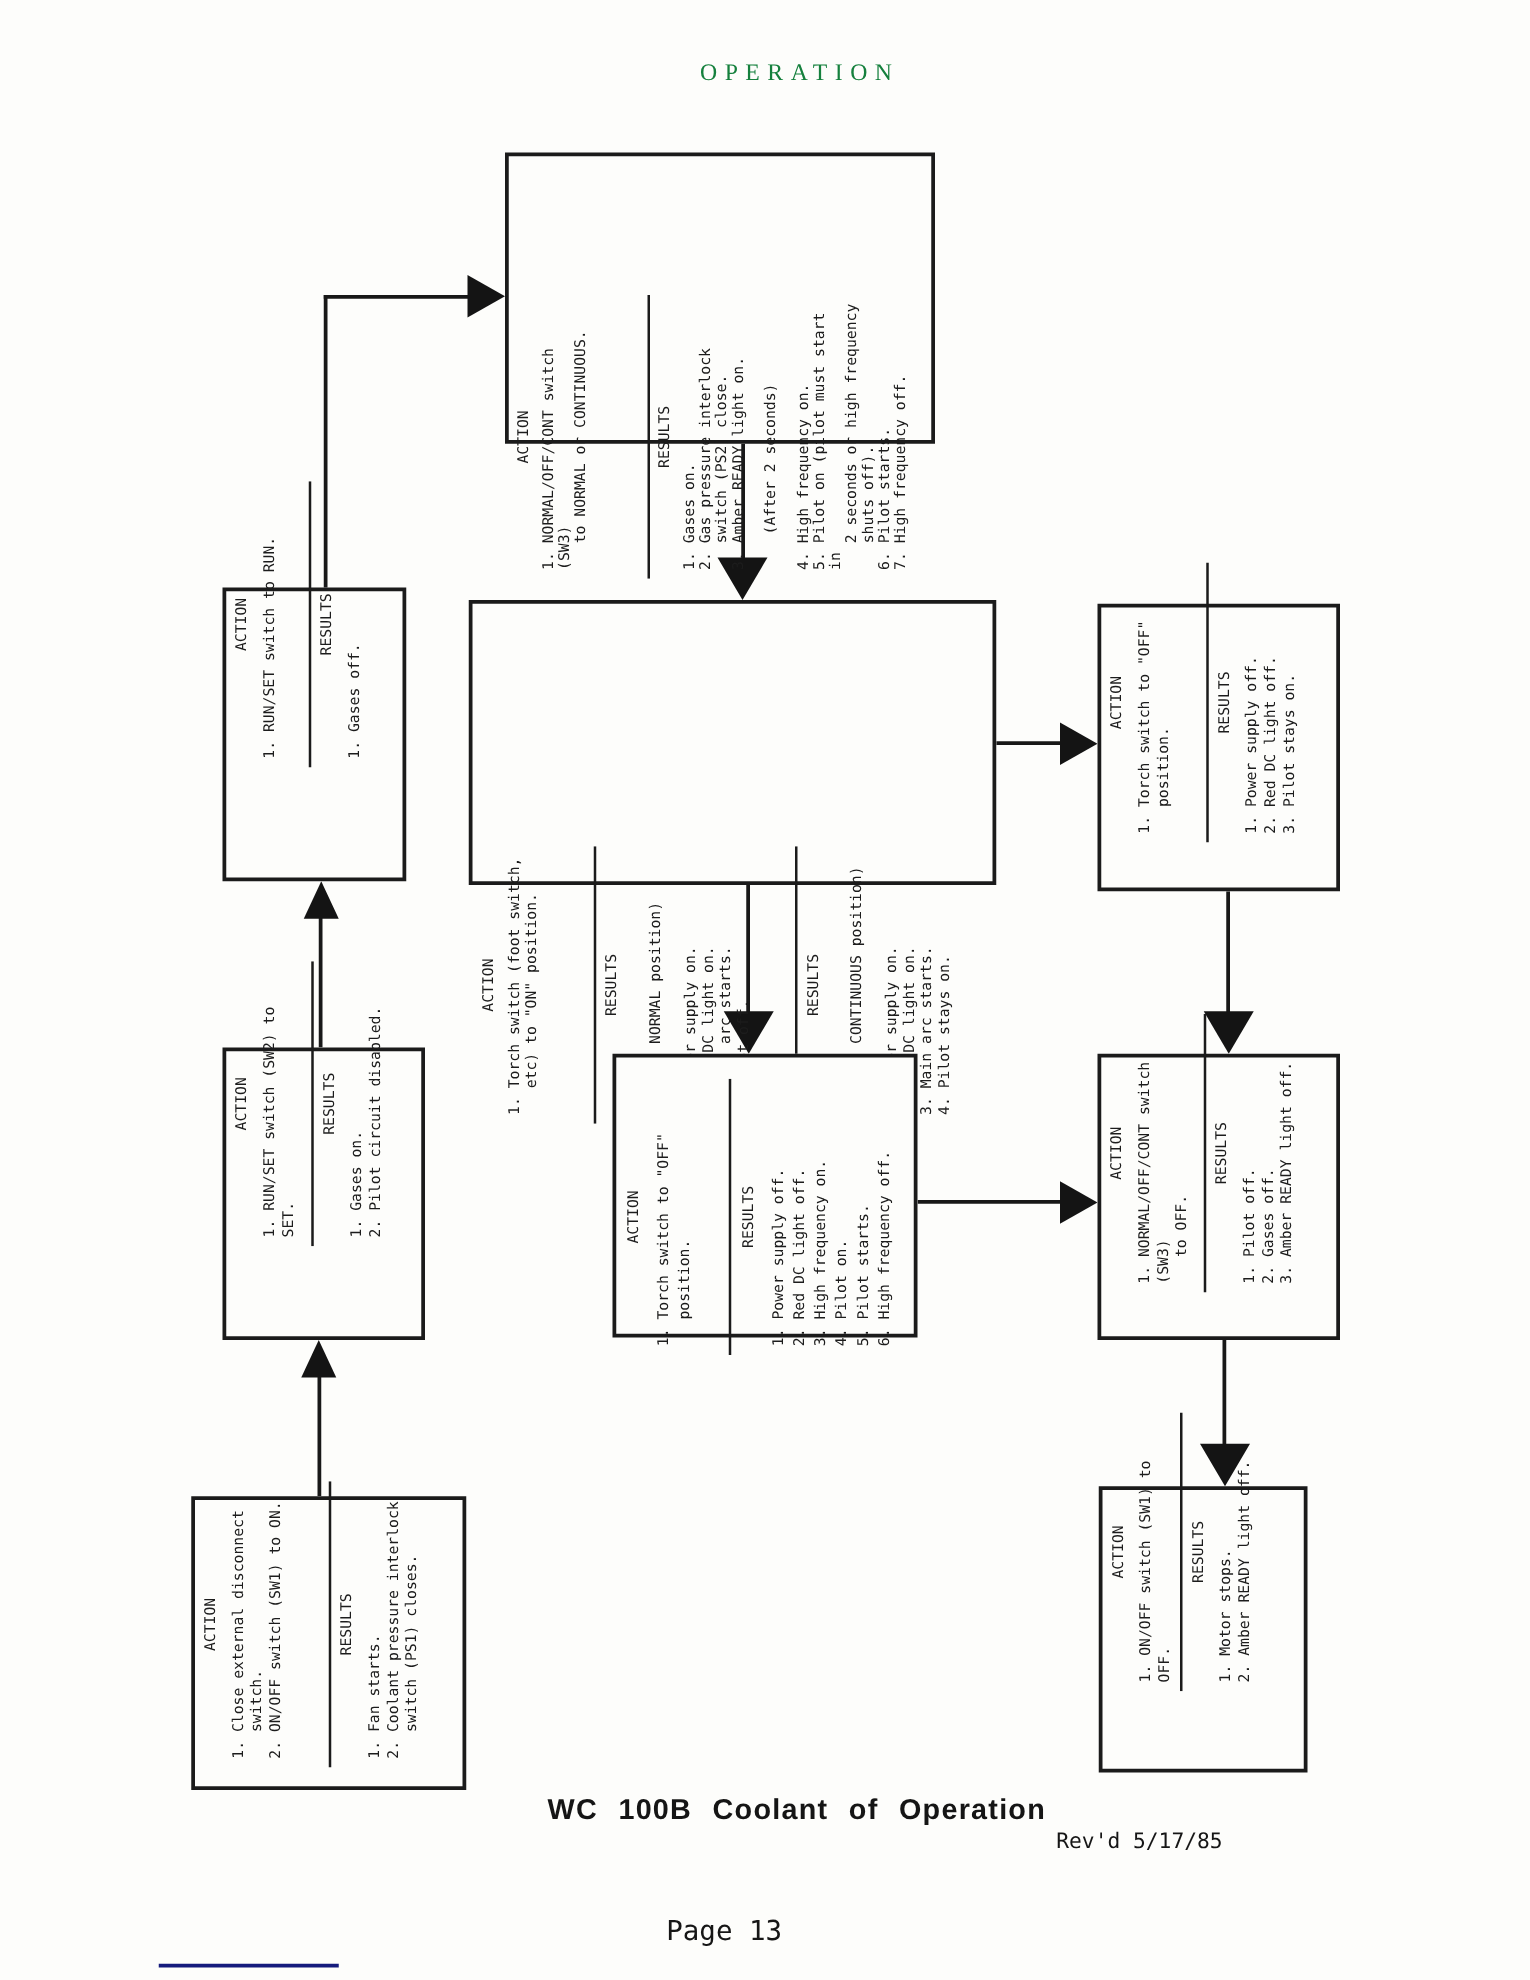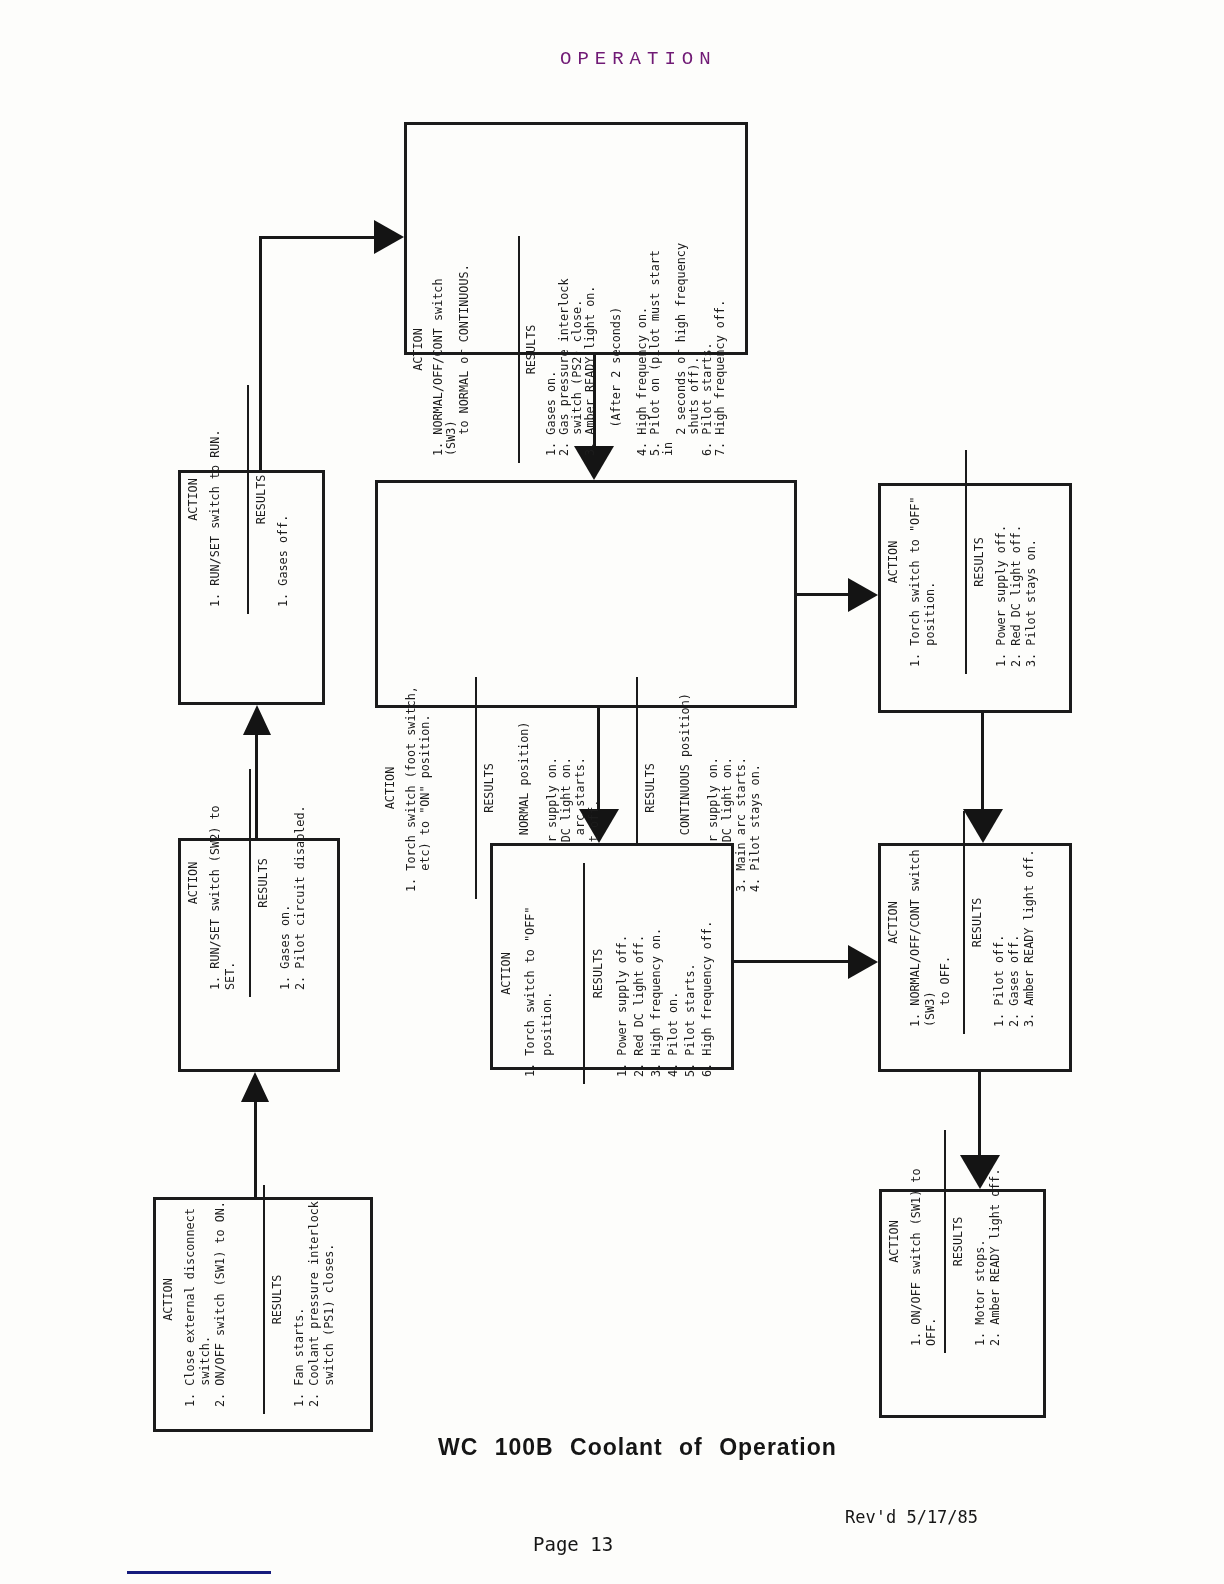--- a/index.html
+++ b/index.html
@@ -3,30 +3,30 @@
 <meta charset="utf-8">
 <style>
   html,body{margin:0;padding:0;}
   body{
     width:1224px;height:1584px;position:relative;overflow:hidden;
     background:#fdfdfb;color:#1a1a1a;
     font-family:"DejaVu Sans Mono", monospace;
   }
   .page-title{
     position:absolute;left:560px;top:48px;
-    font-family:Liberation Mono, monospace;
-    font-size:19px;letter-spacing:6px;color:#701a75;
+    font-family:Liberation Serif, serif;
+    font-size:19px;letter-spacing:6px;color:#15803d;
   }
   .caption{
     position:absolute;left:438px;top:1434px;
     font-family:"Liberation Sans", sans-serif;font-weight:bold;
     font-size:23px;letter-spacing:1px;word-spacing:9px;color:#151515;
   }
-  .footer-left{position:absolute;left:533px;top:1533px;font-size:19px;color:#161616;text-align:center;}
-  .footer-right{position:absolute;left:845px;top:1507px;font-size:17px;color:#161616;}
+  .footer-left{position:absolute;left:533px;top:1533px;font-size:22px;color:#161616;text-align:center;}
+  .footer-right{position:absolute;left:845px;top:1463px;font-size:17px;color:#161616;}
   .blue-line{position:absolute;left:127px;top:1571px;width:144px;height:3px;background:#161c7d;}
 
   
   .ln{position:absolute;background:#181818;}
   
   .ar{position:absolute;width:0;height:0;border-style:solid;border-color:transparent;}
   .ar-r{border-width:17px 0 17px 30px;border-left-color:#141414;}
   .ar-d{border-width:34px 20px 0 20px;border-top-color:#141414;}
   .ar-u{border-width:0 14px 30px 14px;border-bottom-color:#141414;}
 

